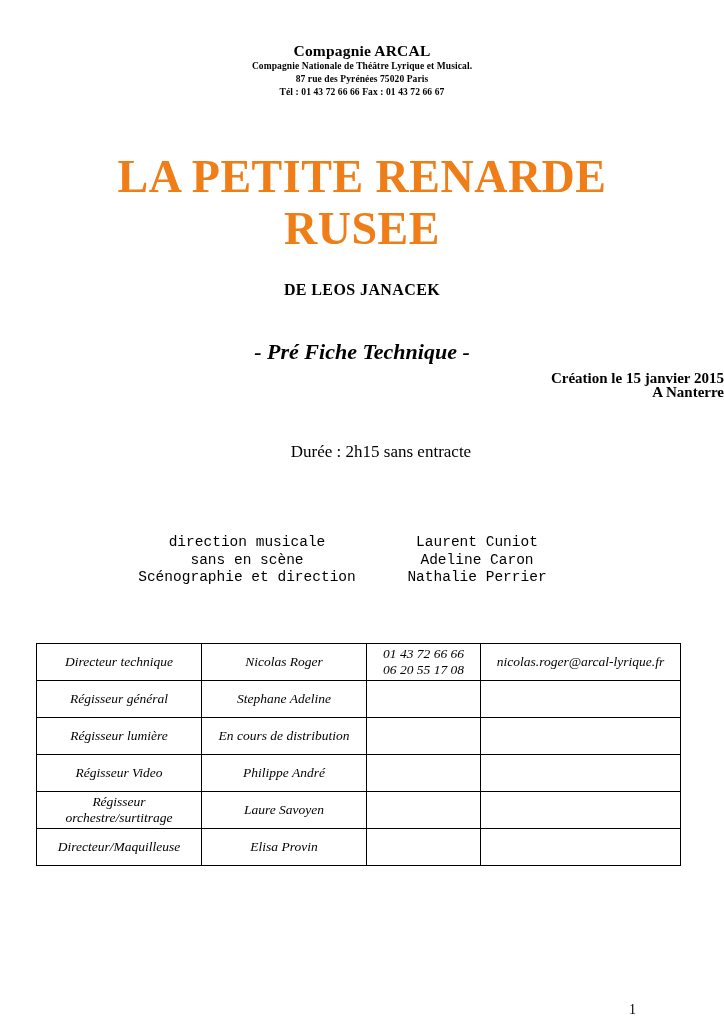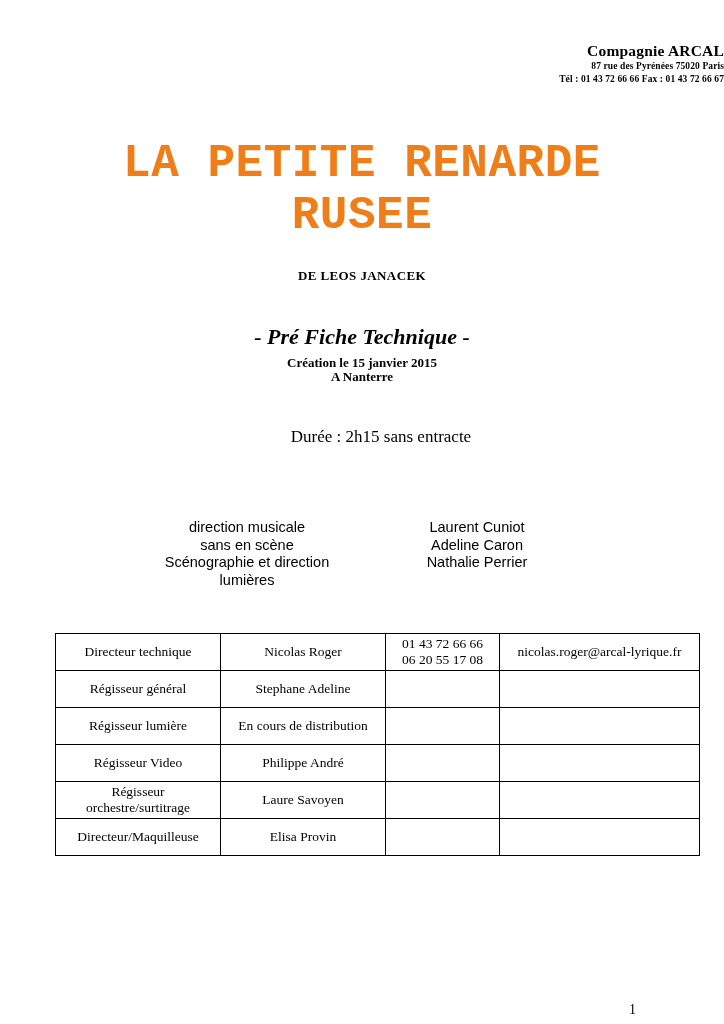--- a/index.html
+++ b/index.html
@@ -18,21 +18,21 @@
   .page {
     position: relative;
     width: 724px;
     height: 1024px;
     box-sizing: border-box;
     padding: 0;
   }
 
   
   .header {
-    text-align: right;
+    text-align: center;
     margin-top: 42px;
   }
   .header .company {
     font-family: "Liberation Serif", serif;
     font-weight: bold;
     font-size: 15.5px;
     letter-spacing: 0.2px;
   }
   .header .sub {
     font-family: "Liberation Serif", serif;
@@ -51,75 +51,76 @@
     font-size: 46px;
     line-height: 52px;
     letter-spacing: 0.5px;
     margin-top: 52px;
     padding: 0 40px;
   }
   .composer {
     text-align: center;
     font-family: "Liberation Serif", serif;
     font-weight: bold;
-    font-size: 13px;
+    font-size: 16px;
     letter-spacing: 0.4px;
     margin-top: 26px;
   }
 
   
   .doctype {
     text-align: center;
     font-family: "Liberation Serif", serif;
     font-style: italic;
     font-weight: bold;
     font-size: 22px;
     margin-top: 40px;
   }
   .creation {
-    text-align: center;
-    font-family: "Liberation Serif", serif;
-    font-weight: bold;
-    font-size: 13px;
+    text-align: right;
+    font-family: "Liberation Serif", serif;
+    font-weight: bold;
+    font-size: 15px;
     line-height: 14px;
     margin-top: 6px;
   }
   .duration {
     text-align: center;
     font-family: "Liberation Serif", serif;
     font-size: 17px;
     margin-top: 43px;
     padding-left: 38px;
   }
 
   
   .credits {
     margin-top: 72px;
     display: flex;
     justify-content: center;
     gap: 0;
   }
   .credits .col {
-    font-family: Liberation Sans, sans-serif;
+    font-family: Liberation Mono, monospace;
     font-size: 14.5px;
     line-height: 17.6px;
   }
   .credits .roles {
     width: 230px;
     text-align: center;
   }
   .credits .names {
     width: 230px;
     text-align: center;
   }
 
   
   .contacts-wrap {
-    margin-top: 44px;
-    padding: 0 55px;
+    margin-top: 56px;
+    padding: 0 36px;
+    font-style: italic;
   }
   table.contacts {
     width: 644px;
     border-collapse: collapse;
     table-layout: fixed;
   }
   table.contacts td {
     border: 1px solid #000000;
     font-family: "Liberation Serif", serif;
     font-size: 13.5px;
@@ -143,40 +144,40 @@
     font-size: 14px;
   }
 </style>
 </head>
 <body>
 
 <div class="page">
 
   <div class="header">
     <div class="company">Compagnie ARCAL</div>
+    <div class="sub">Compagnie Nationale de Théâtre Lyrique et Musical.</div>
     <div class="sub">87 rue  des Pyrénées 75020 Paris</div>
     <div class="sub">Tél : 01 43 72 66 66  Fax : 01 43 72 66 67</div>
   </div>
 
-  <div class="title" style="color: rgb(240, 126, 24); font-family: Liberation Mono, monospace;">LA PETITE RENARDE RUSEE</div>
+  <div class="title" style="color: rgb(240, 126, 24);">LA PETITE RENARDE RUSEE</div>
 
   <div class="composer">DE LEOS JANACEK</div>
 
   <div class="doctype">- Pré Fiche Technique -</div>
   <div class="creation">Création le 15 janvier 2015</div>
   <div class="creation" style="margin-top:0">A Nanterre</div>
 
   <div class="duration">Durée : 2h15 sans entracte</div>
 
   <div class="credits">
     <div class="col roles">
       <div>direction musicale</div>
       <div>sans en scène</div>
       <div>Scénographie et direction</div>
-      <div>lumières</div>
     </div>
     <div class="col names">
       <div>Laurent Cuniot</div>
       <div>Adeline Caron</div>
       <div>Nathalie Perrier</div>
     </div>
   </div>
 
   <div class="contacts-wrap">
     <table class="contacts">

